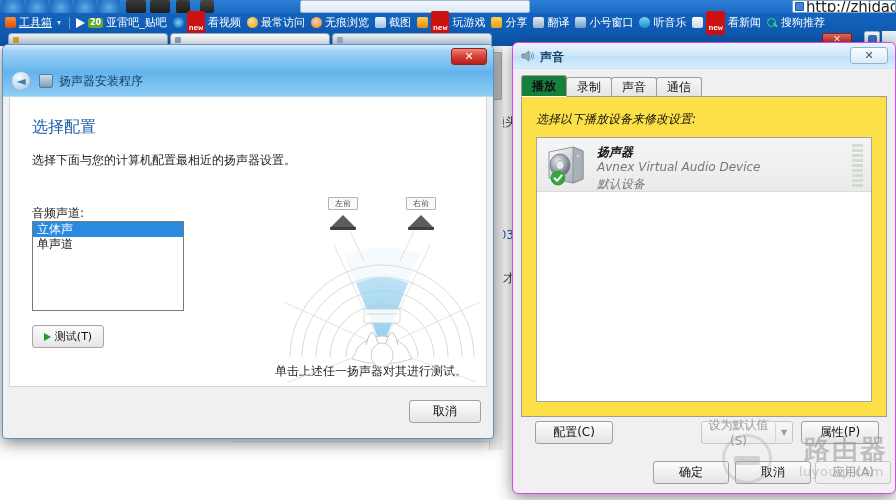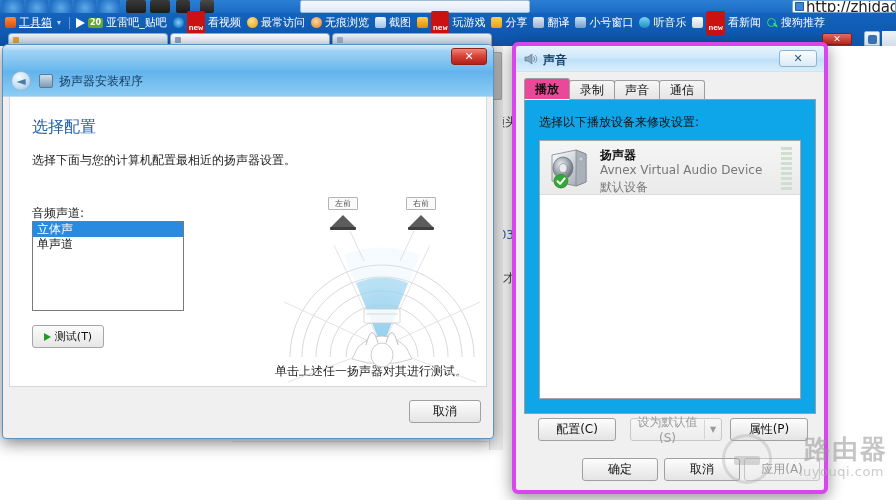--- a/index.html
+++ b/index.html
@@ -255,22 +255,22 @@
     position:absolute; width:0; height:0;
     border-left:13px solid transparent; border-right:13px solid transparent;
     border-bottom:13px solid #5c5c5c;
   }
   .spk-cone:after {
     content:""; position:absolute; left:-13px; top:12px; width:26px; height:3px;
     background:#3f3f3f; border-radius:1px;
   }
 
   
-  #sound-dialog { left:512px; top:42px; width:316px; height:452px;
-    border:4px solid #d946ef; border-radius:6px;
+  #sound-dialog { left:512px; top:42px; width:384px; height:452px;
+    border:1px solid #d946ef; border-radius:6px;
     background:#f0f0f0;
     box-shadow: 0 4px 16px rgba(0,0,0,0.45); }
   #sound-titlebar {
     position:absolute; left:0; top:0; width:100%; height:26px;
     background: linear-gradient(180deg,#e9f5fd 0%, #cfe8fa 45%, #bfe0f8 55%, #d9eefb 100%);
     border-bottom:1px solid #cfe3f2; border-radius:5px 5px 0 0;
   }
   #sound-icon {
     position:absolute; left:8px; top:6px; width:14px; height:14px;
   }
@@ -290,26 +290,26 @@
   #tab-strip-sound {
     position:absolute; left:1px; top:6px; height:22px; display:flex; align-items:flex-end;
   }
   .stab {
     height:20px; padding:0 10px; line-height:19px; font-size:12px; color:#111;
     background: linear-gradient(180deg,#f6f6f6,#e4e4e4);
     border:1px solid #9d9d9d; border-bottom:none; margin-right:-1px;
     border-radius:3px 3px 0 0; cursor:pointer;
   }
   .stab.active {
-    background:#ec4899; height:22px; line-height:21px; font-weight:bold;
+    background:#15803d; height:22px; line-height:21px; font-weight:bold;
     border-bottom:1px solid #ffffff; position:relative; z-index:2;
   }
   #tab-panel {
     position:absolute; left:1px; top:27px; right:1px; bottom:36px;
-    background:#0ea5e9; border:1px solid #9d9d9d;
+    background:#fde047; border:1px solid #9d9d9d;font-style:italic;
   }
   #panel-instruction {
     position:absolute; left:14px; top:14px; font-size:12px; color:#111;
   }
   #device-list {
     position:absolute; left:14px; top:40px; right:14px; bottom:14px;
     border:1px solid #a5a5a5; background:#ffffff; overflow:hidden;
   }
   .device-row {
     position:relative; height:54px;

